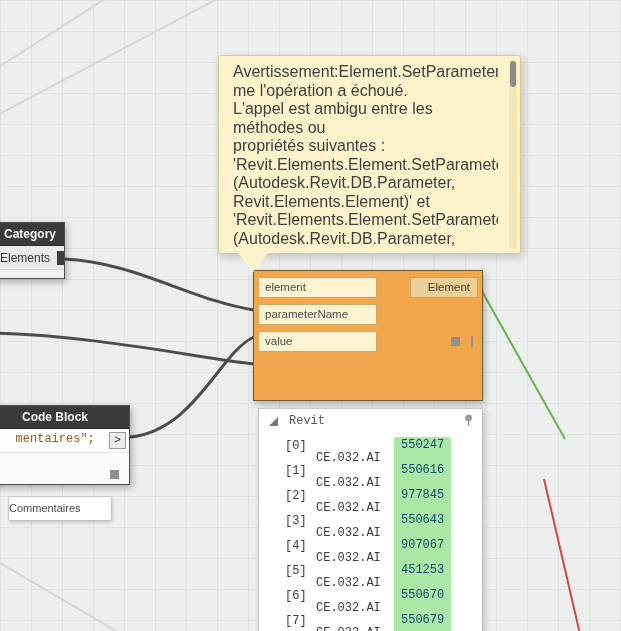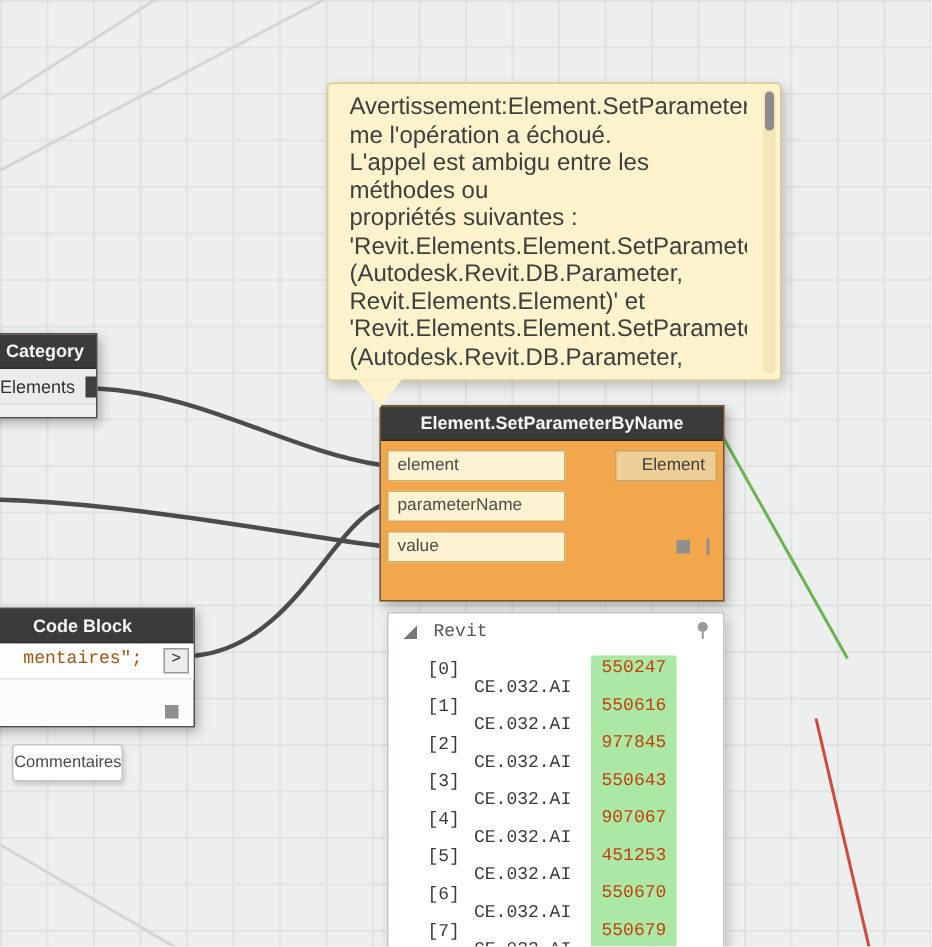--- a/index.html
+++ b/index.html
@@ -50,22 +50,22 @@
   #node-codeblock{left:-20px;top:405px;width:150px;height:80px;background:#fbfbfb}
   .code-row{position:relative;height:24px;background:#fdfdfd;border-bottom:1px solid #e4e4e4}
   .code-text{position:absolute;right:27px;top:3px;font-family:"Liberation Mono",monospace;
         font-size:12px;color:#9c5718;white-space:pre}
   .code-port{position:absolute;right:3px;top:3px;width:17px;height:17px;border:1px solid #9a9a9a;
         background:#ececec;font-size:11px;line-height:15px;text-align:center;color:#333;
         font-family:"Liberation Mono",monospace}
   #codeblock-sq{right:10px;bottom:5px}
 
   
-  #bubble{position:absolute;left:8px;top:496px;width:74px;height:25px;z-index:2;background:#fff;
-        border:1px solid #c4c4c4;border-radius:3px;font-size:11px;line-height:23px;text-align:right;
+  #bubble{position:absolute;left:8px;top:496px;width:104px;height:25px;z-index:2;background:#fff;
+        border:1px solid #c4c4c4;border-radius:3px;font-size:11px;line-height:23px;text-align:left;
         color:#4a4a4a;box-shadow:1px 2px 3px rgba(0,0,0,.15)}
 
   
   #tooltip{position:absolute;left:218px;top:55px;width:303px;height:199px;z-index:4;
         background:var(--tooltip-bg,#fcf2cb);border:1px solid #dcc98e;border-radius:3px;
         box-shadow:2px 3px 8px rgba(0,0,0,.2)}
   #tooltip-text{position:absolute;left:14px;top:7px;right:22px;font-size:16px;line-height:18.5px;
         color:#3e3e3e;white-space:pre-line;overflow:hidden;bottom:4px}
   #tooltip-scroll{position:absolute;right:3px;top:4px;bottom:4px;width:8px;background:#f3e6b4;border-radius:4px}
   #tooltip-thumb{position:absolute;left:1px;top:1px;width:6px;height:26px;background:#8c8c8c;border-radius:3px}
@@ -78,21 +78,21 @@
         border:1px solid #c6c6c6;box-shadow:2px 3px 7px rgba(0,0,0,.2)}
   .list-header{position:relative;height:26px}
   .list-title{position:absolute;left:30px;top:5px;font-family:"Liberation Mono",monospace;
         font-size:12px;color:#555}
   .expander{position:absolute;left:10px;top:8px}
   .pin{position:absolute;right:8px;top:5px}
   .list-row{position:relative;height:25px;font-family:"Liberation Mono",monospace;font-size:12px;color:#3a3a3a}
   .list-row .idx{position:absolute;left:26px;top:4px}
   .list-row .lbl{position:absolute;left:57px;top:16px}
   .list-row .chip{position:absolute;left:135px;top:2px;background:var(--value-chip-bg,#abe8a5);
-        color:#c2410c;padding:1px 7px 14px;border-radius:2px}
+        color:#0c4a6e;padding:1px 7px 14px;border-radius:2px}
 </style>
 </head>
 <body>
 
 <div id="canvas">
 
   <svg class="overlay" width="621" height="631">
     <line class="axis-faint" x1="-12" y1="120" x2="238" y2="-12"></line>
     <line class="axis-faint" x1="-12" y1="74" x2="122" y2="-12"></line>
     <line class="axis-faint" x1="-12" y1="556" x2="145" y2="648"></line>
@@ -105,21 +105,20 @@
 
   <div class="node" id="node-category">
     <div class="node-header">Category</div>
     <div class="cat-row">
       <span>Elements</span>
       <span class="notch"></span>
     </div>
   </div>
 
   <div class="node" id="node-setparam">
-    <div class="node-header">Element.SetParameterByName</div>
     <div class="node-body">
       <div class="in-port" id="in-element">element</div>
       <div class="in-port" id="in-value">value</div>
       <div class="in-port" id="in-parameterName">parameterName</div>
       <div class="out-port">Element</div>
       <div class="sq" style="right:22px;bottom:7px"></div>
       <div class="bar" style="right:9px;bottom:6px"></div>
     </div>
   </div>
 

